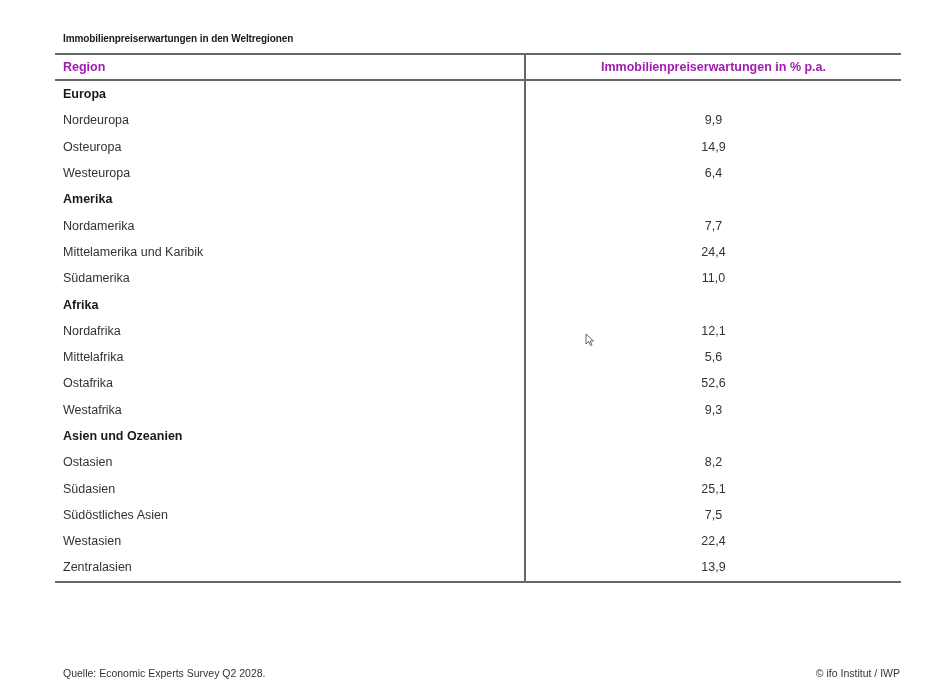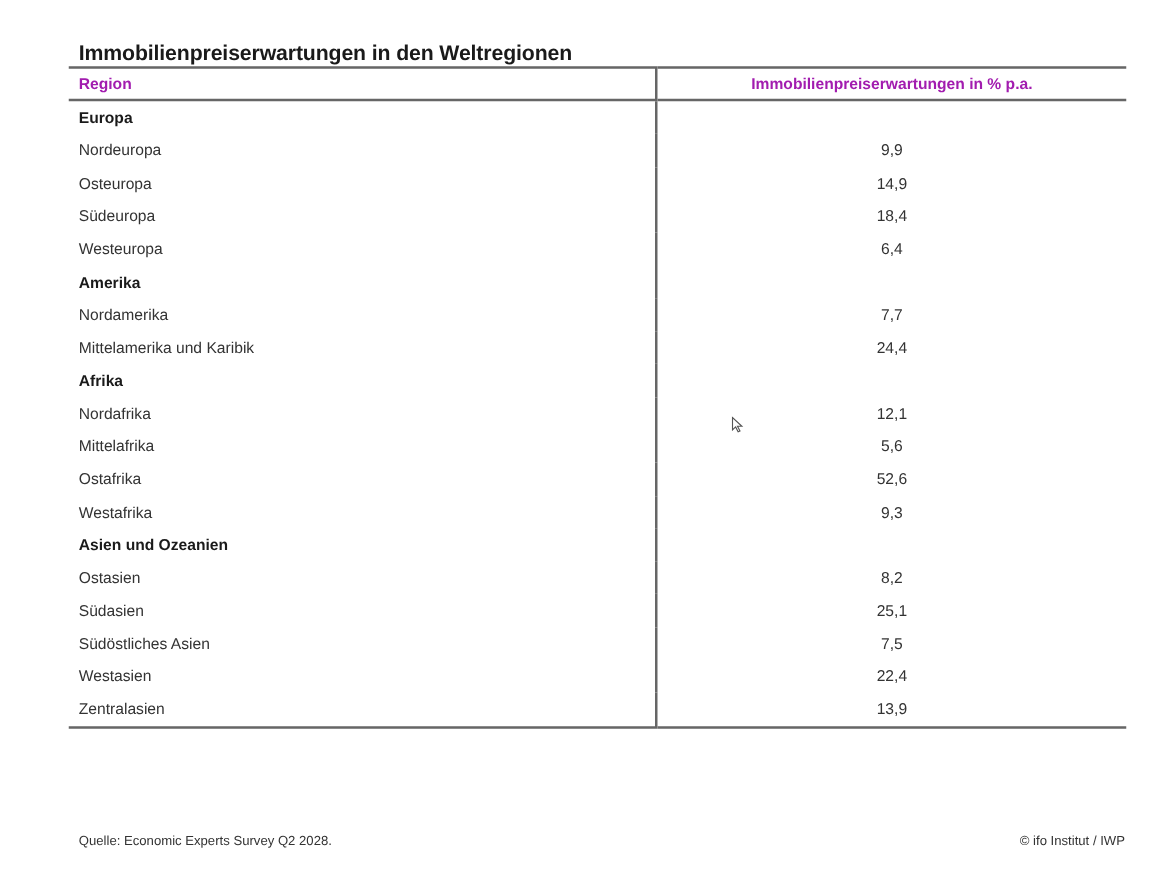--- a/index.html
+++ b/index.html
@@ -1,18 +1,18 @@
 <!DOCTYPE html>
 <html><head>
 <meta charset="utf-8">
 <style>
   html, body { margin: 0; padding: 0; background: #ffffff; }
   body { width: 940px; height: 695px; position: relative; overflow: hidden;
          font-family: "Liberation Sans", "DejaVu Sans", sans-serif; color: #222; }
-  .title { position: absolute; left: 63px; top: 33px; font-size: 17px; font-weight: bold; color: #1a1a1a; letter-spacing: -0.1px; }
+  .title { position: absolute; left: 63px; top: 33px; font-size: 10px; font-weight: bold; color: #1a1a1a; letter-spacing: -0.1px; }
   .table-wrap { position: absolute; left: 55px; top: 53px; width: 846px; }
   table { border-collapse: collapse; width: 846px; table-layout: fixed; }
   col.c1 { width: 470px; }
   col.c2 { width: 376px; }
   thead tr { border-top: 2px solid #666; border-bottom: 2px solid #666; }
   thead th { height: 24px; font-size: 12.5px; font-weight: bold; padding: 0; color: #a21caf; }
   thead th.region-h { text-align: left; padding-left: 8px; }
   thead th.value-h { text-align: center; margin-top: 11px; }
   tbody td { height: 26.3px; padding: 0; font-size: 12.5px; color: #333; }
   tbody td.name { padding-left: 8px; }
@@ -48,38 +48,38 @@
         </tr>
         <tr>
           <td class="name">Nordeuropa</td>
           <td class="val">9,9</td>
         </tr>
         <tr>
           <td class="name">Osteuropa</td>
           <td class="val">14,9</td>
         </tr>
         <tr>
-          <td class="name">Südeuropa</td>
-          <td class="val">18,4</td>
-        </tr>
-        <tr>
           <td class="name">Westeuropa</td>
           <td class="val">6,4</td>
         </tr>
         <tr class="group">
           <td class="name">Amerika</td>
           <td class="val"></td>
         </tr>
         <tr>
           <td class="name">Nordamerika</td>
           <td class="val">7,7</td>
         </tr>
         <tr>
           <td class="name">Mittelamerika und Karibik</td>
           <td class="val">24,4</td>
+        </tr>
+        <tr>
+          <td class="name">Südamerika</td>
+          <td class="val">11,0</td>
         </tr>
         <tr class="group">
           <td class="name">Afrika</td>
           <td class="val"></td>
         </tr>
         <tr>
           <td class="name">Nordafrika</td>
           <td class="val">12,1</td>
         </tr>
         <tr>

